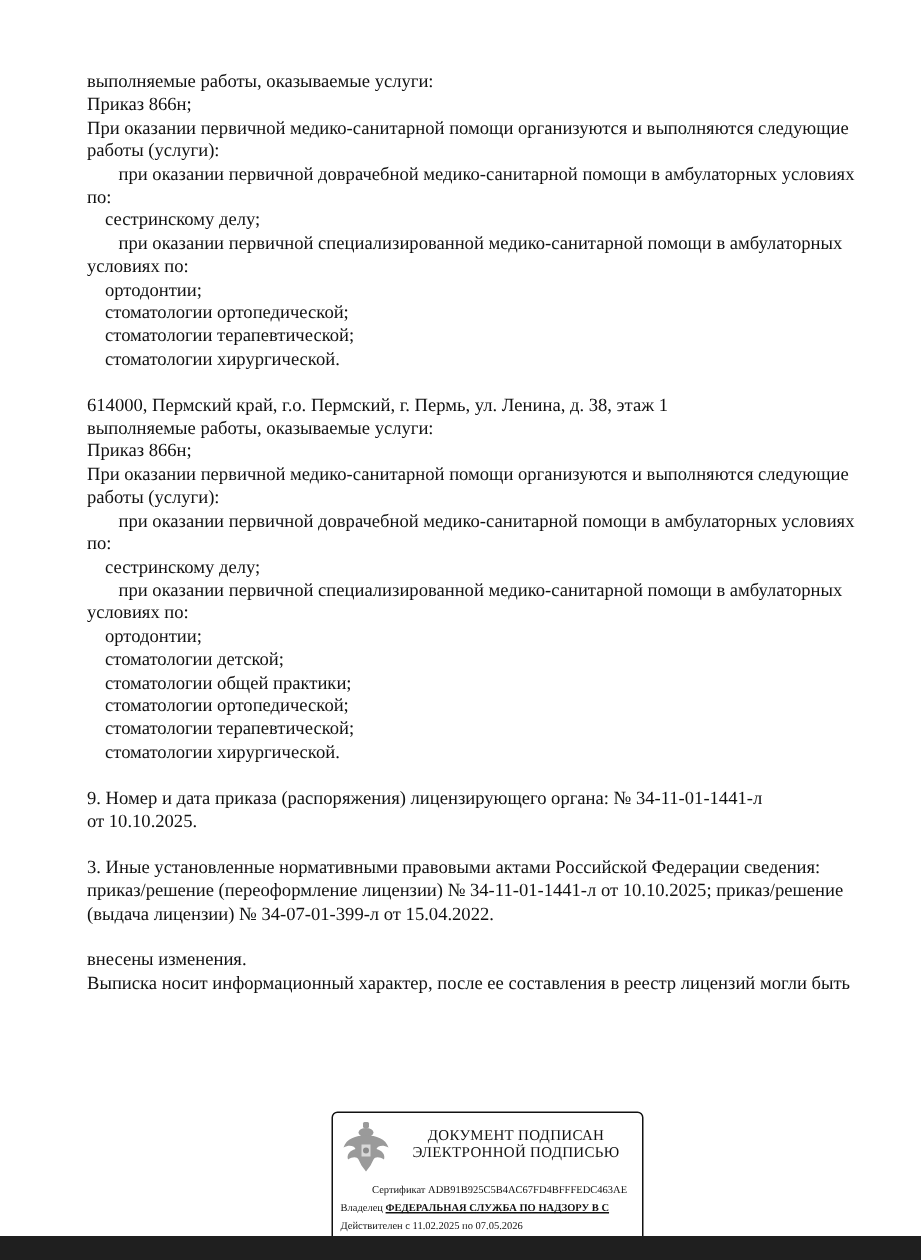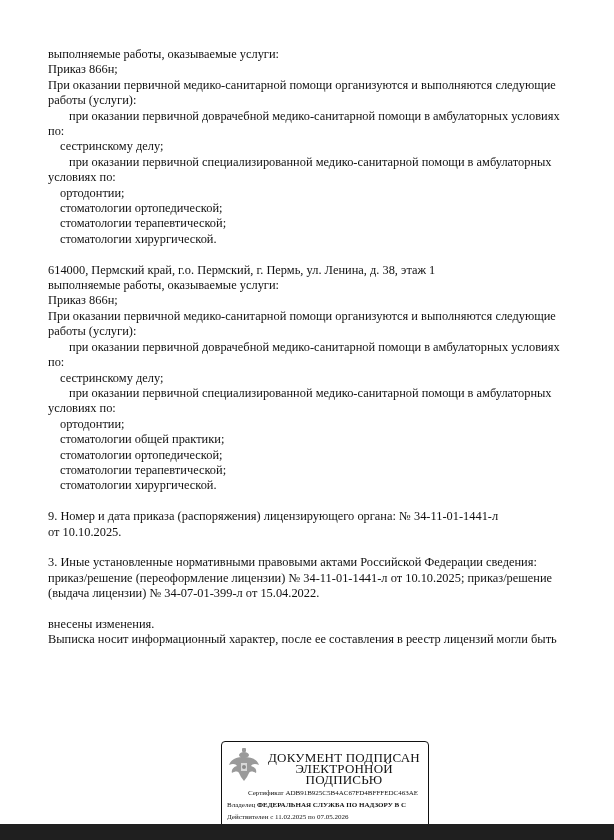--- a/index.html
+++ b/index.html
@@ -7,43 +7,43 @@
     width: 614px; height: 840px; overflow: hidden; position: relative;
     background: #ffffff;
     font-family: "Liberation Serif", "DejaVu Serif", serif;
     color: #111111;
   }
   .page {
     position: absolute; left: 0; top: 0; width: 614px; height: 824px;
     background: #ffffff;
   }
   .content {
-    position: absolute; left: 48px; top: 47px; width: 540px;
+    position: absolute; left: 58px; top: 47px; width: 540px;
     font-size: 12.4px; line-height: 15.4px;
   }
   .line { white-space: nowrap; }
   .i1 { padding-left: 5px; margin-left: 16px; }
   .i2 { padding-left: 12px; }
   .gap { height: 15.4px; }
   .bottom-bar {
     position: absolute; left: 0; top: 824px; width: 614px; height: 16px;
     background: #1f1f1f;
   }
   .stamp {
     position: absolute; left: 221px; top: 741px; width: 208px; height: 87px;
     border: 1.5px solid #111; border-radius: 4px; background: #fff;
     box-sizing: border-box; overflow: hidden;
   }
   .emblem { position: absolute; left: 5px; top: 5px; width: 34px; height: 36px; }
   .stamp-title {
     position: absolute; left: 42px; top: 10px; width: 160px; text-align: center;
-    font-size: 13px; line-height: 11px; letter-spacing: 0.2px;
+    font-size: 10px; line-height: 11px; letter-spacing: 0.2px;
   }
   .stamp-row { position: absolute; left: 5px; font-size: 7px; white-space: nowrap; }
-  .stamp-row b { font-weight: bold; }
+  .stamp-row b { font-weight: bold; text-decoration: underline; }
 </style>
 </head>
 <body>
 
 <div class="page">
   <div class="content">
 
     <div class="line">выполняемые работы, оказываемые услуги:</div>
     <div class="line">Приказ 866н;</div>
     <div class="line">При оказании первичной медико-санитарной помощи организуются и выполняются следующие</div>
@@ -64,20 +64,21 @@
     <div class="line">выполняемые работы, оказываемые услуги:</div>
     <div class="line">Приказ 866н;</div>
     <div class="line">При оказании первичной медико-санитарной помощи организуются и выполняются следующие</div>
     <div class="line">работы (услуги):</div>
     <div class="line i1">при оказании первичной доврачебной медико-санитарной помощи в амбулаторных условиях</div>
     <div class="line">по:</div>
     <div class="line i2">сестринскому делу;</div>
     <div class="line i1">при оказании первичной специализированной медико-санитарной помощи в амбулаторных</div>
     <div class="line">условиях по:</div>
     <div class="line i2">ортодонтии;</div>
+    <div class="line i2">стоматологии детской;</div>
     <div class="line i2">стоматологии общей практики;</div>
     <div class="line i2">стоматологии ортопедической;</div>
     <div class="line i2">стоматологии терапевтической;</div>
     <div class="line i2">стоматологии хирургической.</div>
 
     <div class="gap"></div>
 
     <div class="line">9. Номер и дата приказа (распоряжения) лицензирующего органа: № 34-11-01-1441-л</div>
     <div class="line">от 10.10.2025.</div>
 

